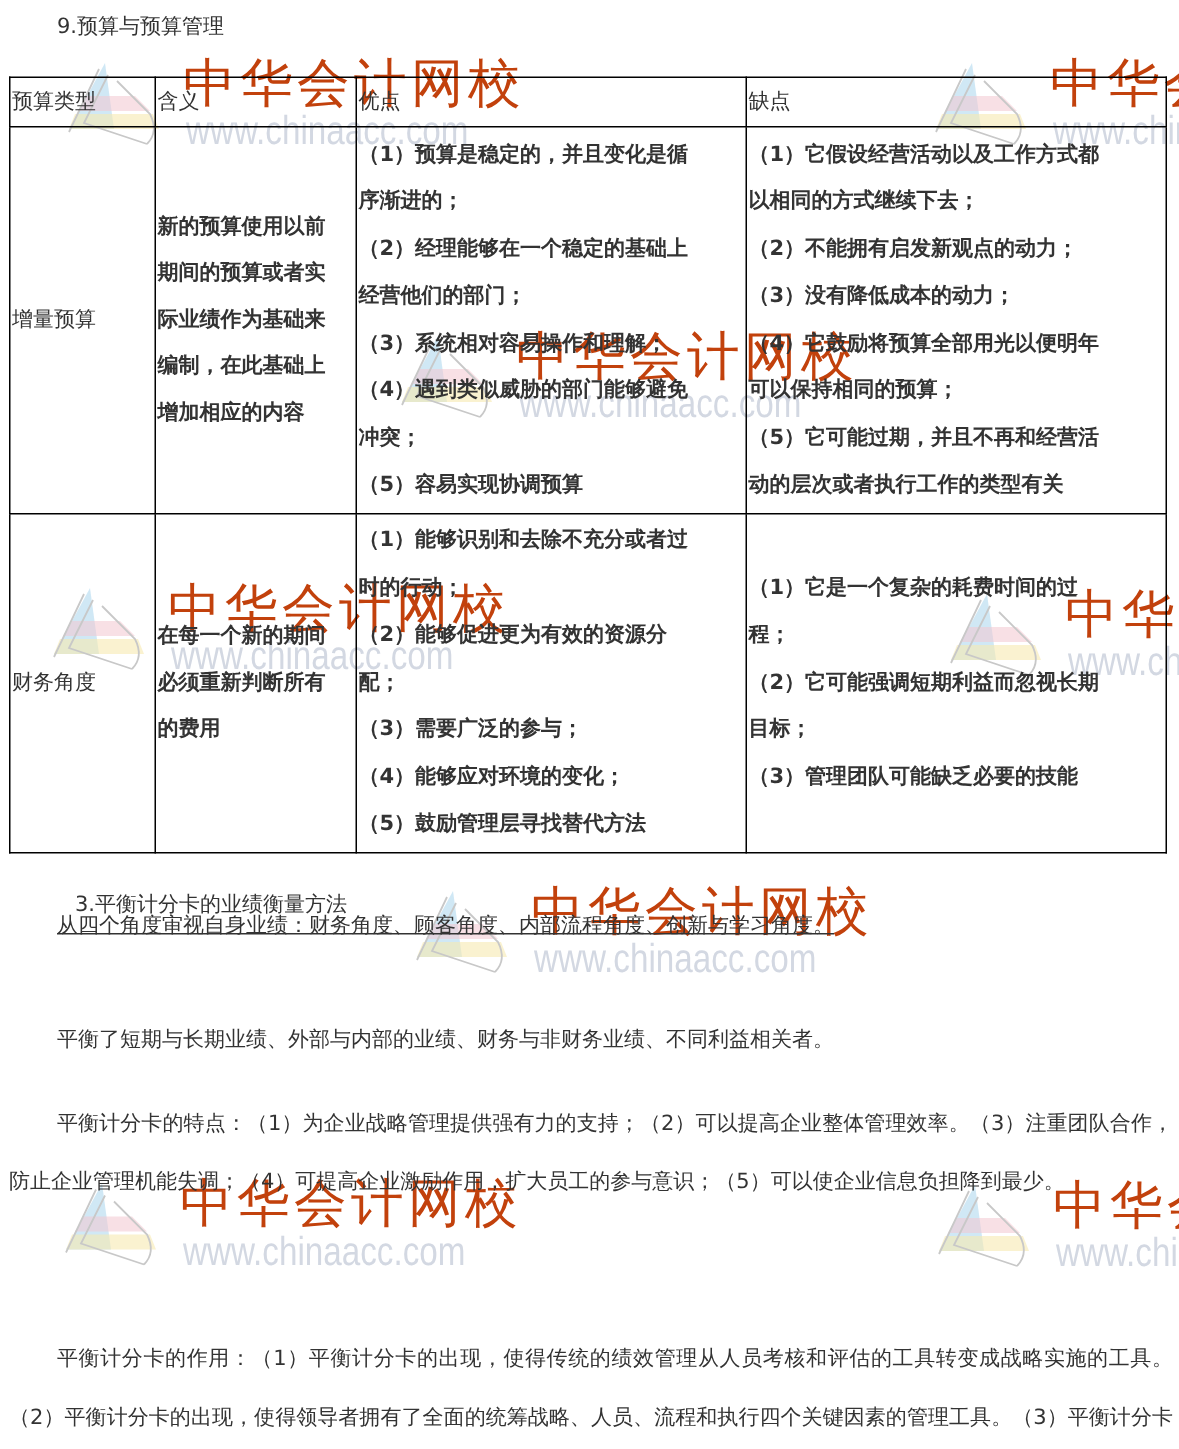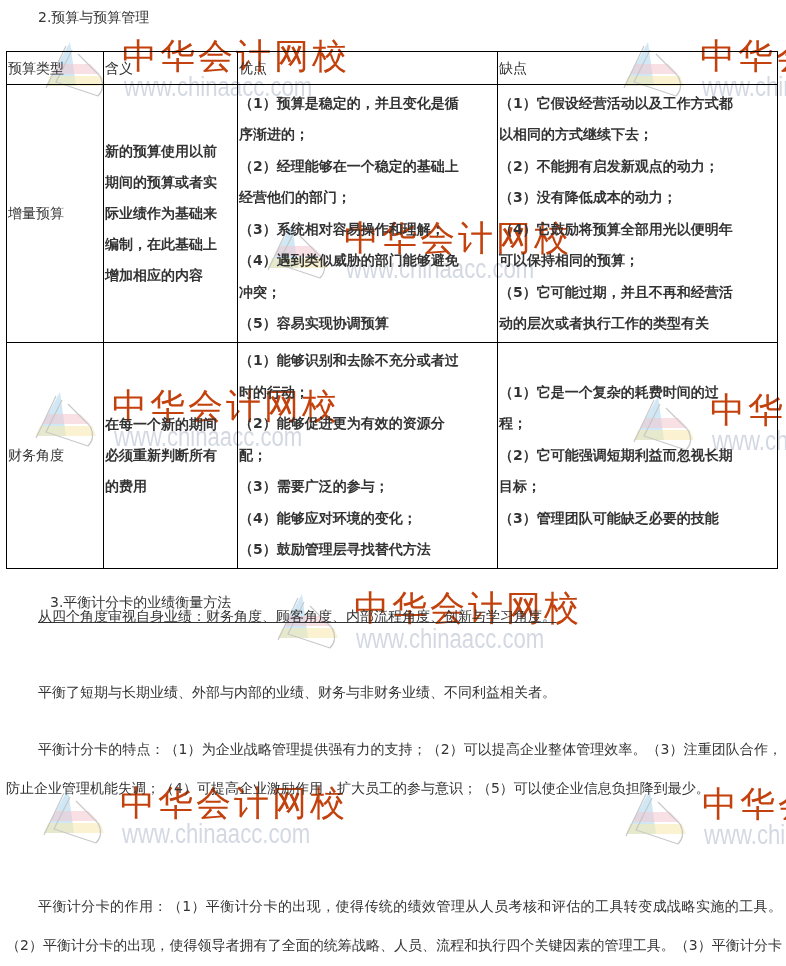--- a/index.html
+++ b/index.html
@@ -117,21 +117,21 @@
     <polygon points="30,4 6,48 36,48" fill="#a9d6ec" opacity="0.55"></polygon>
     <polygon points="18,26 50,26 60,36 12,36" fill="#f2c6cf" opacity="0.55"></polygon>
     <polygon points="10,38 62,38 66,48 6,48" fill="#f6eab0" opacity="0.6"></polygon>
     <path d="M26 8 L6 50 M32 12 L16 44 L58 58 M38 16 L60 38 Q66 50 58 58" stroke="#c8c8c8" stroke-width="1.2" fill="none"></path>
   </svg>
   <span class="cn">中华会计网校</span>
   <span class="url">www.chinaacc.com</span>
 </div>
 
 <div class="content">
-  <div class="h2">2.预算与预算管理</div>
+  <div class="h2">9.预算与预算管理</div>
 
   <table class="budget">
     <colgroup>
         <col class="c1">
         <col class="c2">
         <col class="c3">
         <col class="c4">
       </colgroup>
     <tbody>
         <tr class="head">

